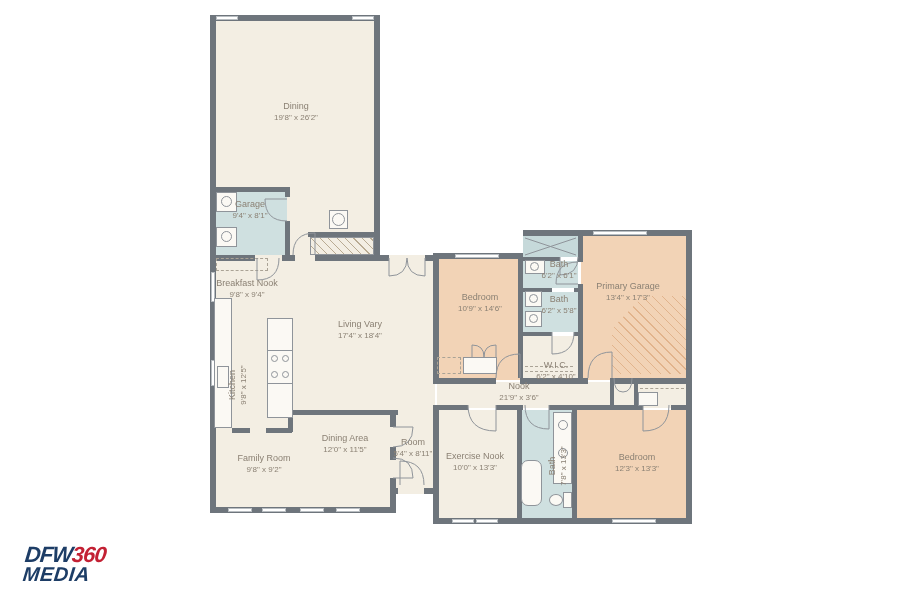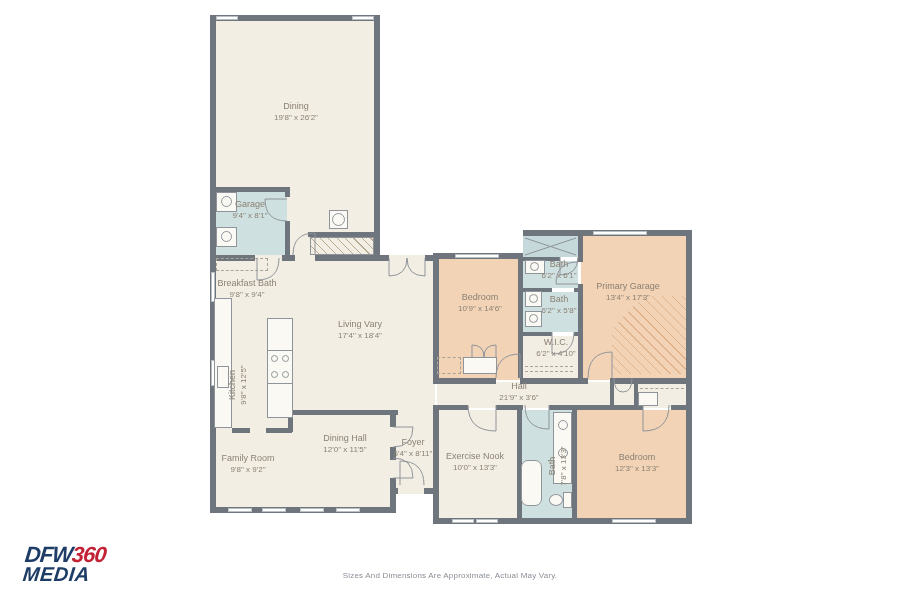--- a/index.html
+++ b/index.html
@@ -181,65 +181,65 @@
   <div>
     <div class="label" style="left:296px;top:112px">
       <span class="nm">Dining</span>
         <span class="dm">19'8" x 26'2"</span>
       </div>
     <div class="label" style="left:250px;top:210px">
       <span class="nm">Garage</span>
         <span class="dm">9'4" x 8'1"</span>
       </div>
     <div class="label" style="left:247px;top:289px">
-      <span class="nm">Breakfast Bath</span>
+      <span class="nm">Breakfast Nook</span>
         <span class="dm">9'8" x 9'4"</span>
       </div>
     <div class="label rot" style="left:238px;top:385px">
       <span class="nm">Kitchen</span>
         <span class="dm">9'8" x 12'5"</span>
       </div>
     <div class="label" style="left:360px;top:330px">
       <span class="nm">Living Vary</span>
         <span class="dm">17'4" x 18'4"</span>
       </div>
     <div class="label" style="left:345px;top:444px">
-      <span class="nm">Dining Hall</span>
+      <span class="nm">Dining Area</span>
         <span class="dm">12'0" x 11'5"</span>
       </div>
-    <div class="label" style="left:248px;top:464px">
+    <div class="label" style="left:264px;top:464px">
       <span class="nm">Family Room</span>
         <span class="dm">9'8" x 9'2"</span>
       </div>
     <div class="label" style="left:413px;top:448px">
-      <span class="nm">Foyer</span>
+      <span class="nm">Room</span>
         <span class="dm">5'4" x 8'11"</span>
       </div>
     <div class="label" style="left:480px;top:303px">
       <span class="nm">Bedroom</span>
         <span class="dm">10'9" x 14'6"</span>
       </div>
     <div class="label" style="left:559px;top:270px">
       <span class="nm">Bath</span>
         <span class="dm">6'2" x 6'1"</span>
       </div>
     <div class="label" style="left:559px;top:305px">
       <span class="nm">Bath</span>
         <span class="dm">6'2" x 5'8"</span>
       </div>
-    <div class="label" style="left:556px;top:348px">
+    <div class="label" style="left:556px;top:371px">
       <span class="nm">W.I.C.</span>
         <span class="dm">6'2" x 4'10"</span>
       </div>
     <div class="label" style="left:628px;top:292px">
       <span class="nm">Primary Garage</span>
         <span class="dm">13'4" x 17'3"</span>
       </div>
     <div class="label" style="left:519px;top:392px">
-      <span class="nm">Hall</span>
+      <span class="nm">Nook</span>
         <span class="dm">21'9" x 3'6"</span>
       </div>
     <div class="label" style="left:475px;top:462px">
       <span class="nm">Exercise Nook</span>
         <span class="dm">10'0" x 13'3"</span>
       </div>
     <div class="label rot" style="left:558px;top:466px">
       <span class="nm">Bath</span>
         <span class="dm">7'8" x 13'3"</span>
       </div>
@@ -247,15 +247,14 @@
       <span class="nm">Bedroom</span>
         <span class="dm">12'3" x 13'3"</span>
       </div>
   </div>
 
   <div class="logo">
     <div class="l1"><span class="navy">DFW</span><span class="red">360</span></div>
     <div class="l2 navy">MEDIA</div>
   </div>
 
-  <div class="footer">Sizes And Dimensions Are Approximate, Actual May Vary.</div>
 
 </div>
 
 </body></html>

